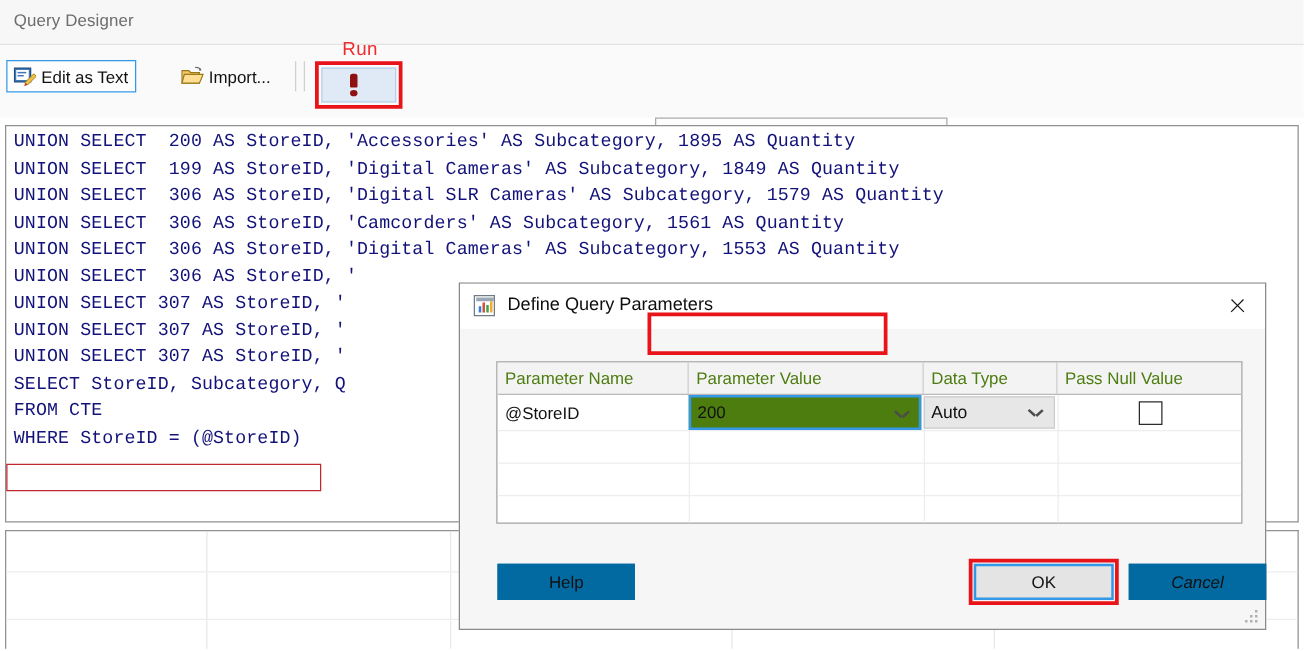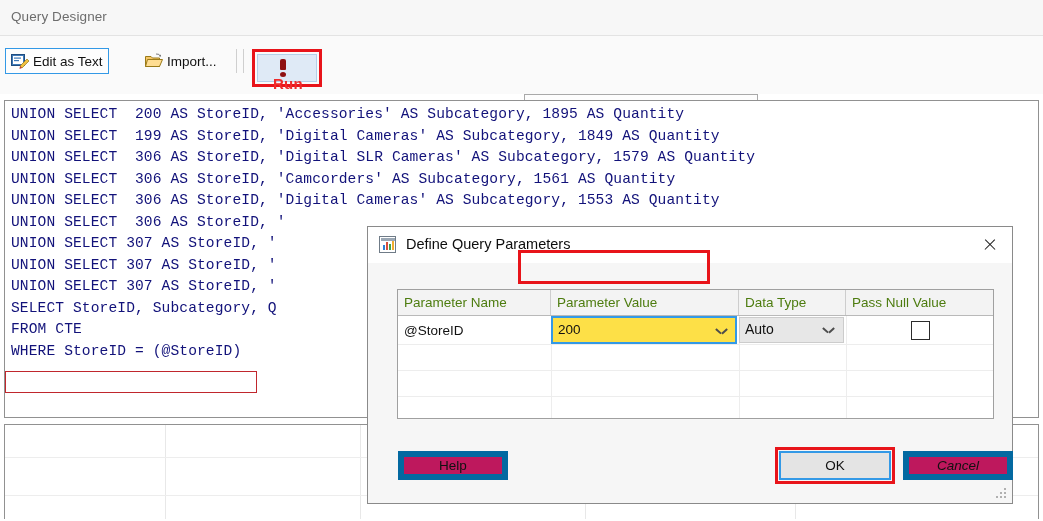--- a/index.html
+++ b/index.html
@@ -49,23 +49,22 @@
     box-sizing:border-box;
   }
   #run-highlight{
     position:absolute;left:252px;top:49px;width:70px;height:38px;
     border:3px solid #e8141a;box-sizing:border-box;
     pointer-events:none;
   }
   #run-label{
     position:absolute;left:288px;top:31px;
     transform:translateX(-50%);
-    font-size:15px;font-weight:bold;color:#ef2b2b;
+    font-size:15px;font-weight:normal;color:#ef2b2b;
     letter-spacing:.3px;
-    margin-top:44px;
   }
   #bang{
     position:absolute;left:22px;top:4px;width:6px;
     text-align:center;
   }
   #bang .bar{width:6px;height:11px;background:#8f1111;border-radius:2px 2px 1px 1px;}
   #bang .dot{width:6px;height:5px;background:#8f1111;border-radius:50%;margin-top:2px;}
   #cmdtype-label{
     position:absolute;left:391px;top:63px;font-size:13.5px;color:#111;
   }
@@ -157,41 +156,41 @@
   .pbcell{
     position:absolute;height:28px;
     display:flex;align-items:center;
     padding-left:6px;box-sizing:border-box;
     font-size:13.5px;color:#111;
   }
   .prow-line{position:absolute;left:0;width:595px;height:1px;background:#ededed;}
   .pcol-line{position:absolute;top:26px;width:1px;height:103px;background:#ededed;}
   #pv-combo{
     position:absolute;left:153px;top:26px;width:186px;height:28px;
-    background:#fde047;border:2px solid #3399e6;box-sizing:border-box;
+    background:#4d7c0f;border:2px solid #3399e6;box-sizing:border-box;
   }
   #pv-combo .val{position:absolute;left:5px;top:4px;font-size:13.5px;color:#111;}
   #pv-chev{right:8px;top:10px;}
   #pv-highlight{
     position:absolute;left:150px;top:23px;width:192px;height:34px;
     border:3px solid #e8141a;box-sizing:border-box;pointer-events:none;
   }
   #dt-combo{
     position:absolute;left:341px;top:27px;width:105px;height:26px;
     background:#e7e7e7;border:1px solid #cccccc;box-sizing:border-box;
   }
   #dt-combo .val{position:absolute;left:5px;top:3px;font-size:14px;color:#111;}
   #dt-chev{right:9px;top:9px;}
   #pn-checkbox{
     position:absolute;left:513px;top:31px;width:19px;height:19px;
     background:#ffffff;border:1px solid #2b2b2b;box-sizing:border-box;
   }
   .dlg-btn{
     position:absolute;height:29px;
-    background:#be185d;border:6px solid #0369a1;box-sizing:border-box;
+    background:#0369a1;border:4px solid #0369a1;box-sizing:border-box;
     display:flex;align-items:center;justify-content:center;
     font-size:13.5px;color:#111;
   }
   #btn-help{left:30px;top:224px;width:110px;}
   #btn-ok{left:411px;top:224px;width:112px;background:#e4e4e4;border:2px solid #3399e6;}
   #ok-highlight{
     position:absolute;left:407px;top:220px;width:120px;height:37px;
     border:3px solid #e8141a;box-sizing:border-box;pointer-events:none;
   }
   #btn-cancel{left:535px;top:224px;width:110px;font-style:italic;}

